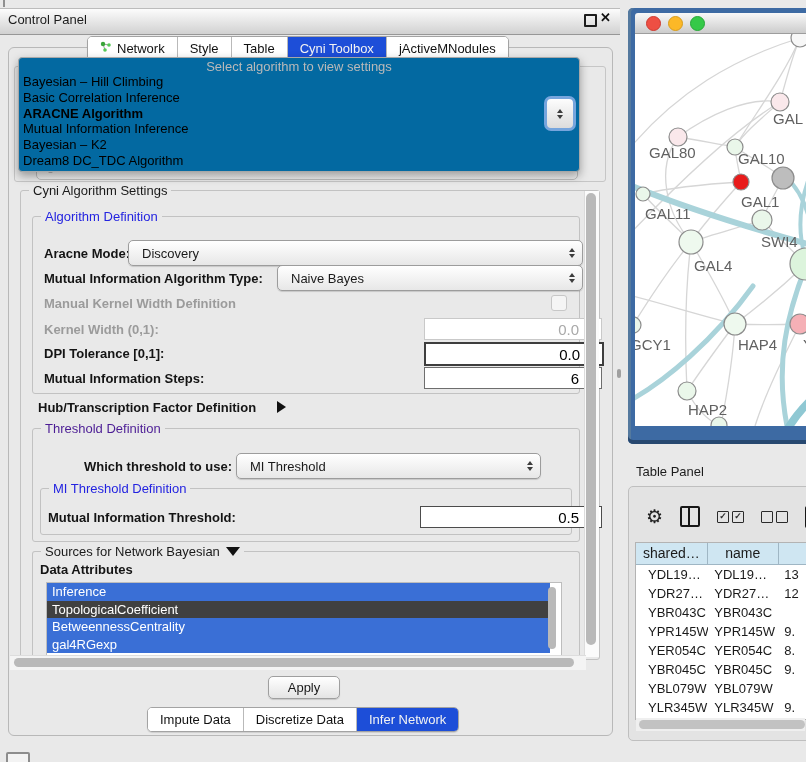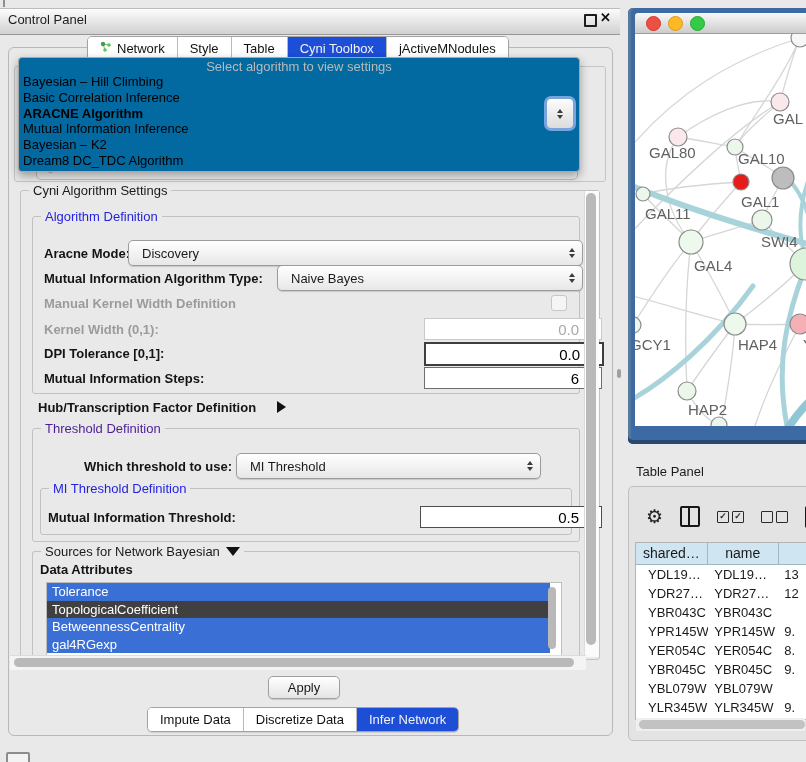--- a/index.html
+++ b/index.html
@@ -203,21 +203,21 @@
 
   <div class="abs group" style="left:32px;top:551px;width:546px;height:106px;border-bottom:none;">
     <span class="gtitle" style="display:flex;align-items:center;gap:6px;">
       <span>Sources for Network Bayesian</span>
       <span style="width:0;height:0;border-left:7px solid transparent;border-right:7px solid transparent;border-top:9px solid #111;"></span>
     </span>
   </div>
   <div class="abs lbl" style="left:40px;top:562px;">Data Attributes</div>
   <div class="abs attr-list" style="left:46px;top:582px;width:514px;height:74px;">
     <div id="attr-items">
-        <div class="attr-item" style="background: rgb(58, 111, 214); width: 498px;">Tolerance</div>
+        <div class="attr-item" style="background: rgb(58, 111, 214); width: 498px;">Inference</div>
         <div class="attr-item" style="background: #404040; width: 498px;">TopologicalCoefficient</div>
         <div class="attr-item" style="background: rgb(58, 111, 214); width: 498px;">BetweennessCentrality</div>
         <div class="attr-item" style="background: rgb(58, 111, 214); width: 498px;">gal4RGexp</div>
       </div>
     <div class="abs thumb" style="left:501px;top:4px;width:8px;height:62px;"></div>
   </div>
 
   <div class="abs vtrack" style="left:584px;top:191px;width:14px;height:466px;"></div>
   <div class="abs thumb" style="left:586px;top:193px;width:10px;height:452px;"></div>
   <div class="abs" style="left:10px;top:655px;width:576px;height:14px;background:#f4f4f4;border-top:1px solid #dddddd;"></div>

